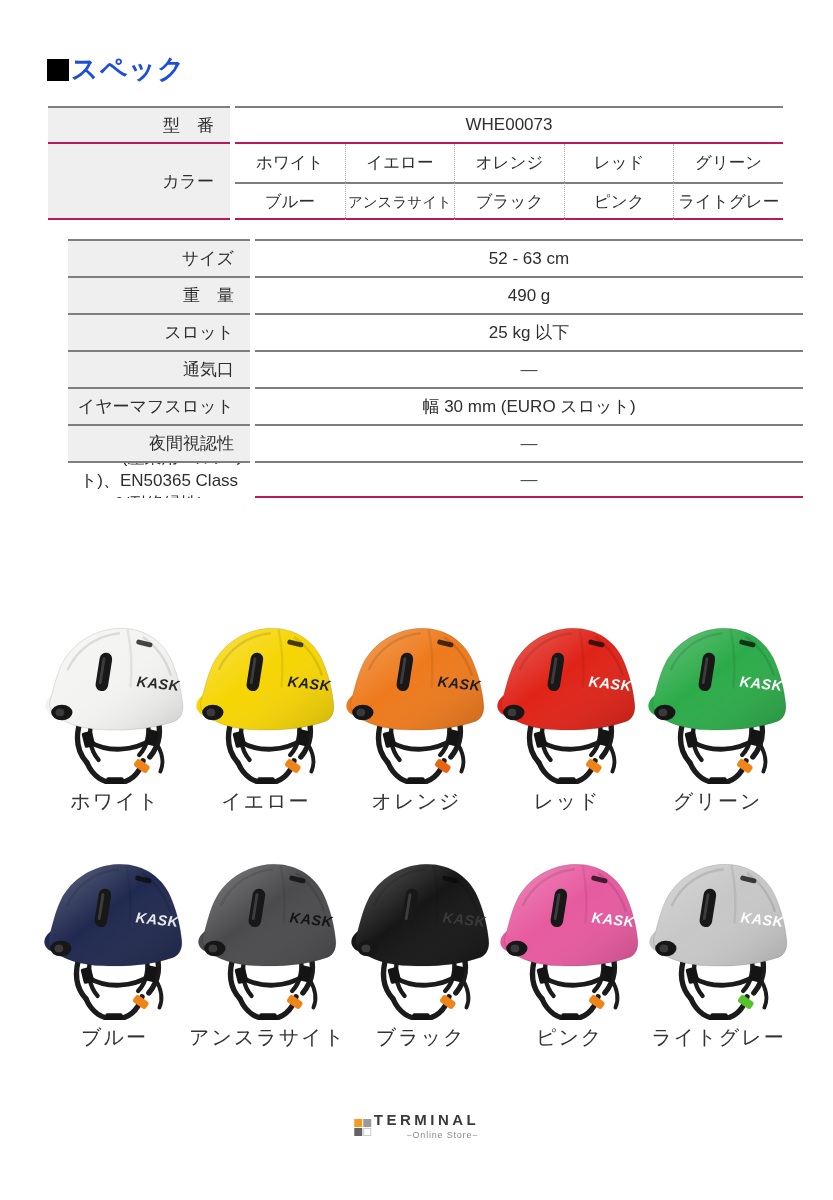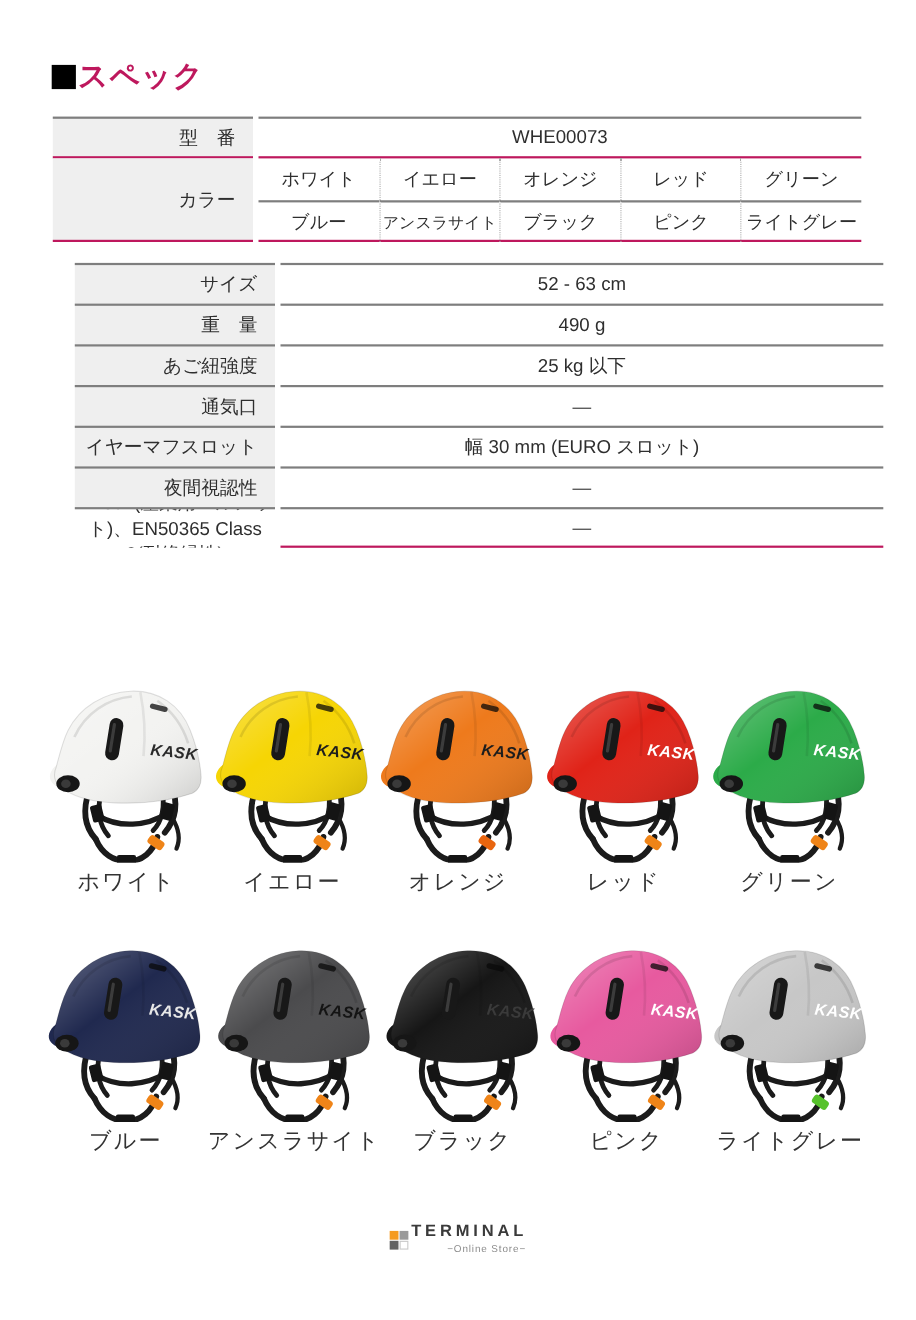--- a/index.html
+++ b/index.html
@@ -2,21 +2,21 @@
 <html><head>
 <meta charset="utf-8">
 <style>
   html,body { margin:0; padding:0; background:#ffffff; }
   body { font-family:"Liberation Sans","DejaVu Sans",sans-serif; color:#2e2e2e; }
   .page { position:relative; width:833px; height:1200px; background:#fff; overflow:hidden; }
 
   
   .header { position:absolute; left:47px; top:56px; display:flex; align-items:center; gap:2px; }
   .header-square { width:22px; height:22px; background:#000; }
-  .header-title { font-size:27px; font-weight:700; color:#be185d; letter-spacing:1px; line-height:1; }
+  .header-title { font-size:27px; font-weight:700; color:#1d4ed8; letter-spacing:1px; line-height:1; }
 
   
   .spec { position:absolute; left:48px; width:735px; }
   .block1 { top:106px; display:grid; grid-template-columns:182px 548px; column-gap:5px;
             grid-template-rows:38px 76px; }
   .block2 { top:239px; display:grid; grid-template-columns:182px 548px; column-gap:5px;
             grid-auto-rows:37px;padding-left:20px; }
   .cell { box-sizing:border-box; font-size:17px; display:flex; align-items:center; overflow:hidden; }
   .lab  { background:#efefef; justify-content:flex-end; padding-right:16px; color:#2e2e2e; }
   .val  { justify-content:center; text-align:center; color:#2e2e2e; }
@@ -75,21 +75,21 @@
       <div class="cg-cell row2 dot">ピンク</div>
       <div class="cg-cell row2 dot">ライトグレー</div>
     </div>
   </div>
 
   <div class="spec block2">
     <div class="cell lab bt">サイズ</div>
     <div class="cell val bt">52 - 63 cm</div>
     <div class="cell lab bt">重　量</div>
     <div class="cell val bt">490 g</div>
-    <div class="cell lab bt">あご紐強度</div>
+    <div class="cell lab bt">スロット</div>
     <div class="cell val bt">25 kg 以下</div>
     <div class="cell lab bt">通気口</div>
     <div class="cell val bt dash">—</div>
     <div class="cell lab bt">イヤーマフスロット</div>
     <div class="cell val bt">幅 30 mm (EURO スロット)</div>
     <div class="cell lab bt">夜間視認性</div>
     <div class="cell val bt dash">—</div>
     <div class="cell val bt">EN397(産業用ヘルメット)、EN50365 Class 0(耐絶縁性)</div>
     <div class="cell val bt bb dash">—</div>
   </div>

